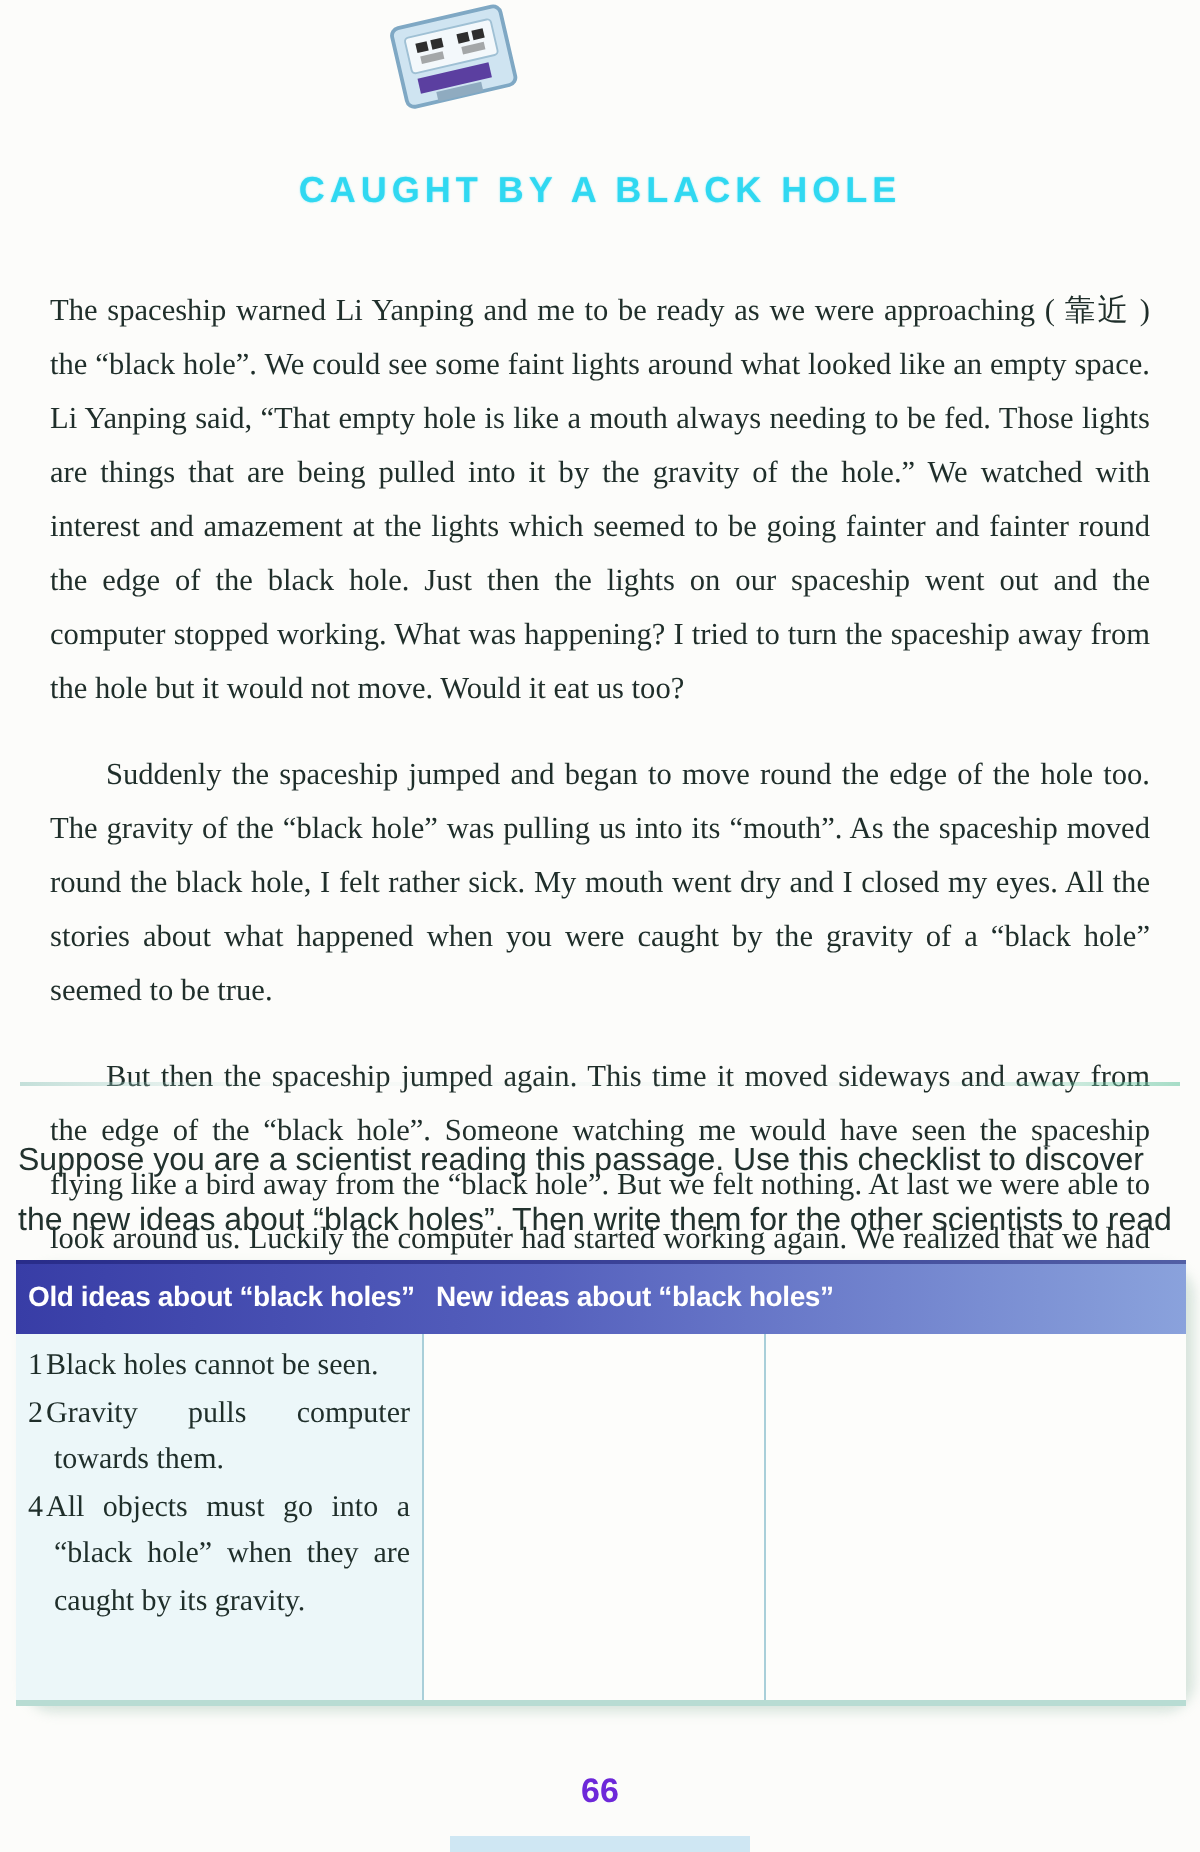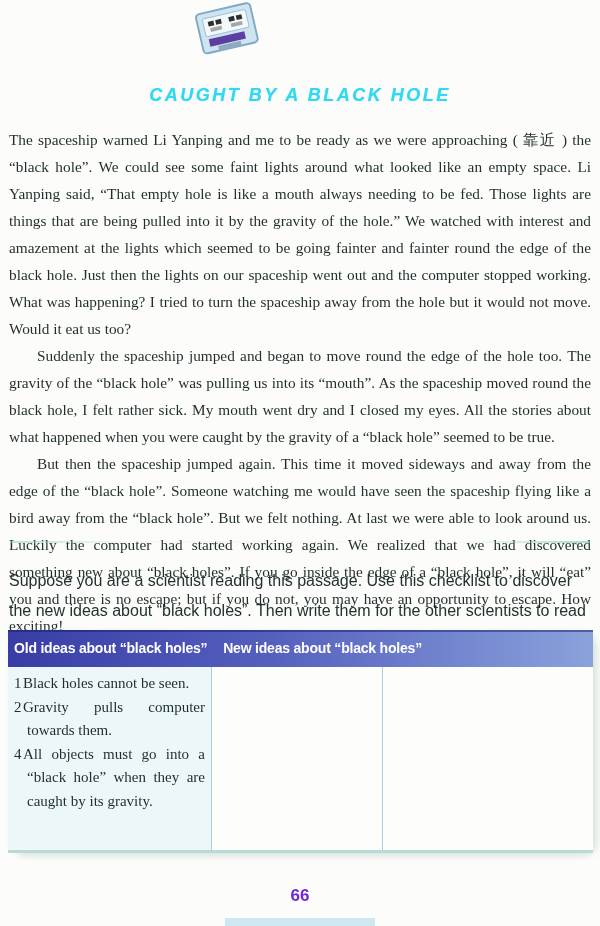--- a/index.html
+++ b/index.html
@@ -22,28 +22,28 @@
     font-family:"Liberation Sans",sans-serif;font-weight:bold;font-size:20px;
     color:#ffffff;letter-spacing:.5px;transform:scaleY(1.08);
     text-shadow:1px 1px 0 rgba(40,20,0,.45);white-space:nowrap;
   }
   .banner-strip{position:absolute;left:5px;top:50px;width:30px;height:6px;background:#dde8f3;border-radius:2px;}
   
   .cassette{position:absolute;left:197px;top:6px;width:62px;height:46px;transform:rotate(-13deg);}
   
   .article-title{
     position:absolute;left:0;top:85px;width:100%;text-align:center;
-    font-family:"Liberation Sans",sans-serif;font-weight:bold;font-style:italic;
+    font-family:"Liberation Sans",sans-serif;font-weight:bold;
     font-size:18px;letter-spacing:2.5px;color:#30d8f1;
     text-shadow:0 0 1px rgba(48,216,241,.6);
   }
   
   .article-body{position:absolute;left:9px;top:126px;width:582px;}
   .article-body p{
-    margin:0;font-size:15.3px;line-height:27px;text-align:justify;color:#1f2e2a;
+    margin:16px;font-size:15.3px;line-height:27px;text-align:justify;color:#1f2e2a;
   }
   .article-body p.indent{text-indent:28px;}
   
   .divider{
     position:absolute;left:10px;top:541px;width:580px;height:2px;
     background:linear-gradient(90deg,rgba(150,200,190,.55),rgba(150,200,190,.06) 20%,rgba(150,200,190,.06) 80%,rgba(110,200,165,.6));
   }
   
   .instruction{
     position:absolute;left:9px;top:566px;width:582px;
@@ -55,21 +55,21 @@
     display:flex;height:37px;
     background:linear-gradient(90deg,#383da6 0%,#5560bd 45%,#8aa2dc 100%);
     box-shadow:inset 0 2px 0 rgba(25,28,110,.5);
   }
   .checklist .th{
     font-family:"Liberation Sans",sans-serif;font-weight:bold;font-size:14px;
     letter-spacing:-.2px;color:#ffffff;line-height:37px;white-space:nowrap;overflow:hidden;
   }
   .th.c1{width:204px;padding-left:6px;box-sizing:border-box;}
   .th.c2{width:171px;padding-left:6px;box-sizing:border-box;}
-  .th.c3{width:210px;padding-left:6px;box-sizing:border-box;text-align:right;}
+  .th.c3{width:210px;padding-left:6px;box-sizing:border-box;}
   .checklist .tbody{display:flex;height:183px;border-bottom:3px solid #b8dcd3;}
   .td{box-sizing:border-box;}
   .td.c1{width:204px;background:#ecf7f9;border-right:1px solid #a9cfd9;padding:5px 6px 12px 6px;}
   .td.c2{width:171px;background:#fdfdfb;border-right:1px solid #a9cfd9;}
   .td.c3{width:210px;background:#fdfdfb;}
   .idea{
     font-size:15px;line-height:23.5px;text-align:justify;
     padding-left:13px;text-indent:-13px;color:#1f2e2a;
   }
   .idea .num{display:inline-block;width:9px;text-indent:0;}

